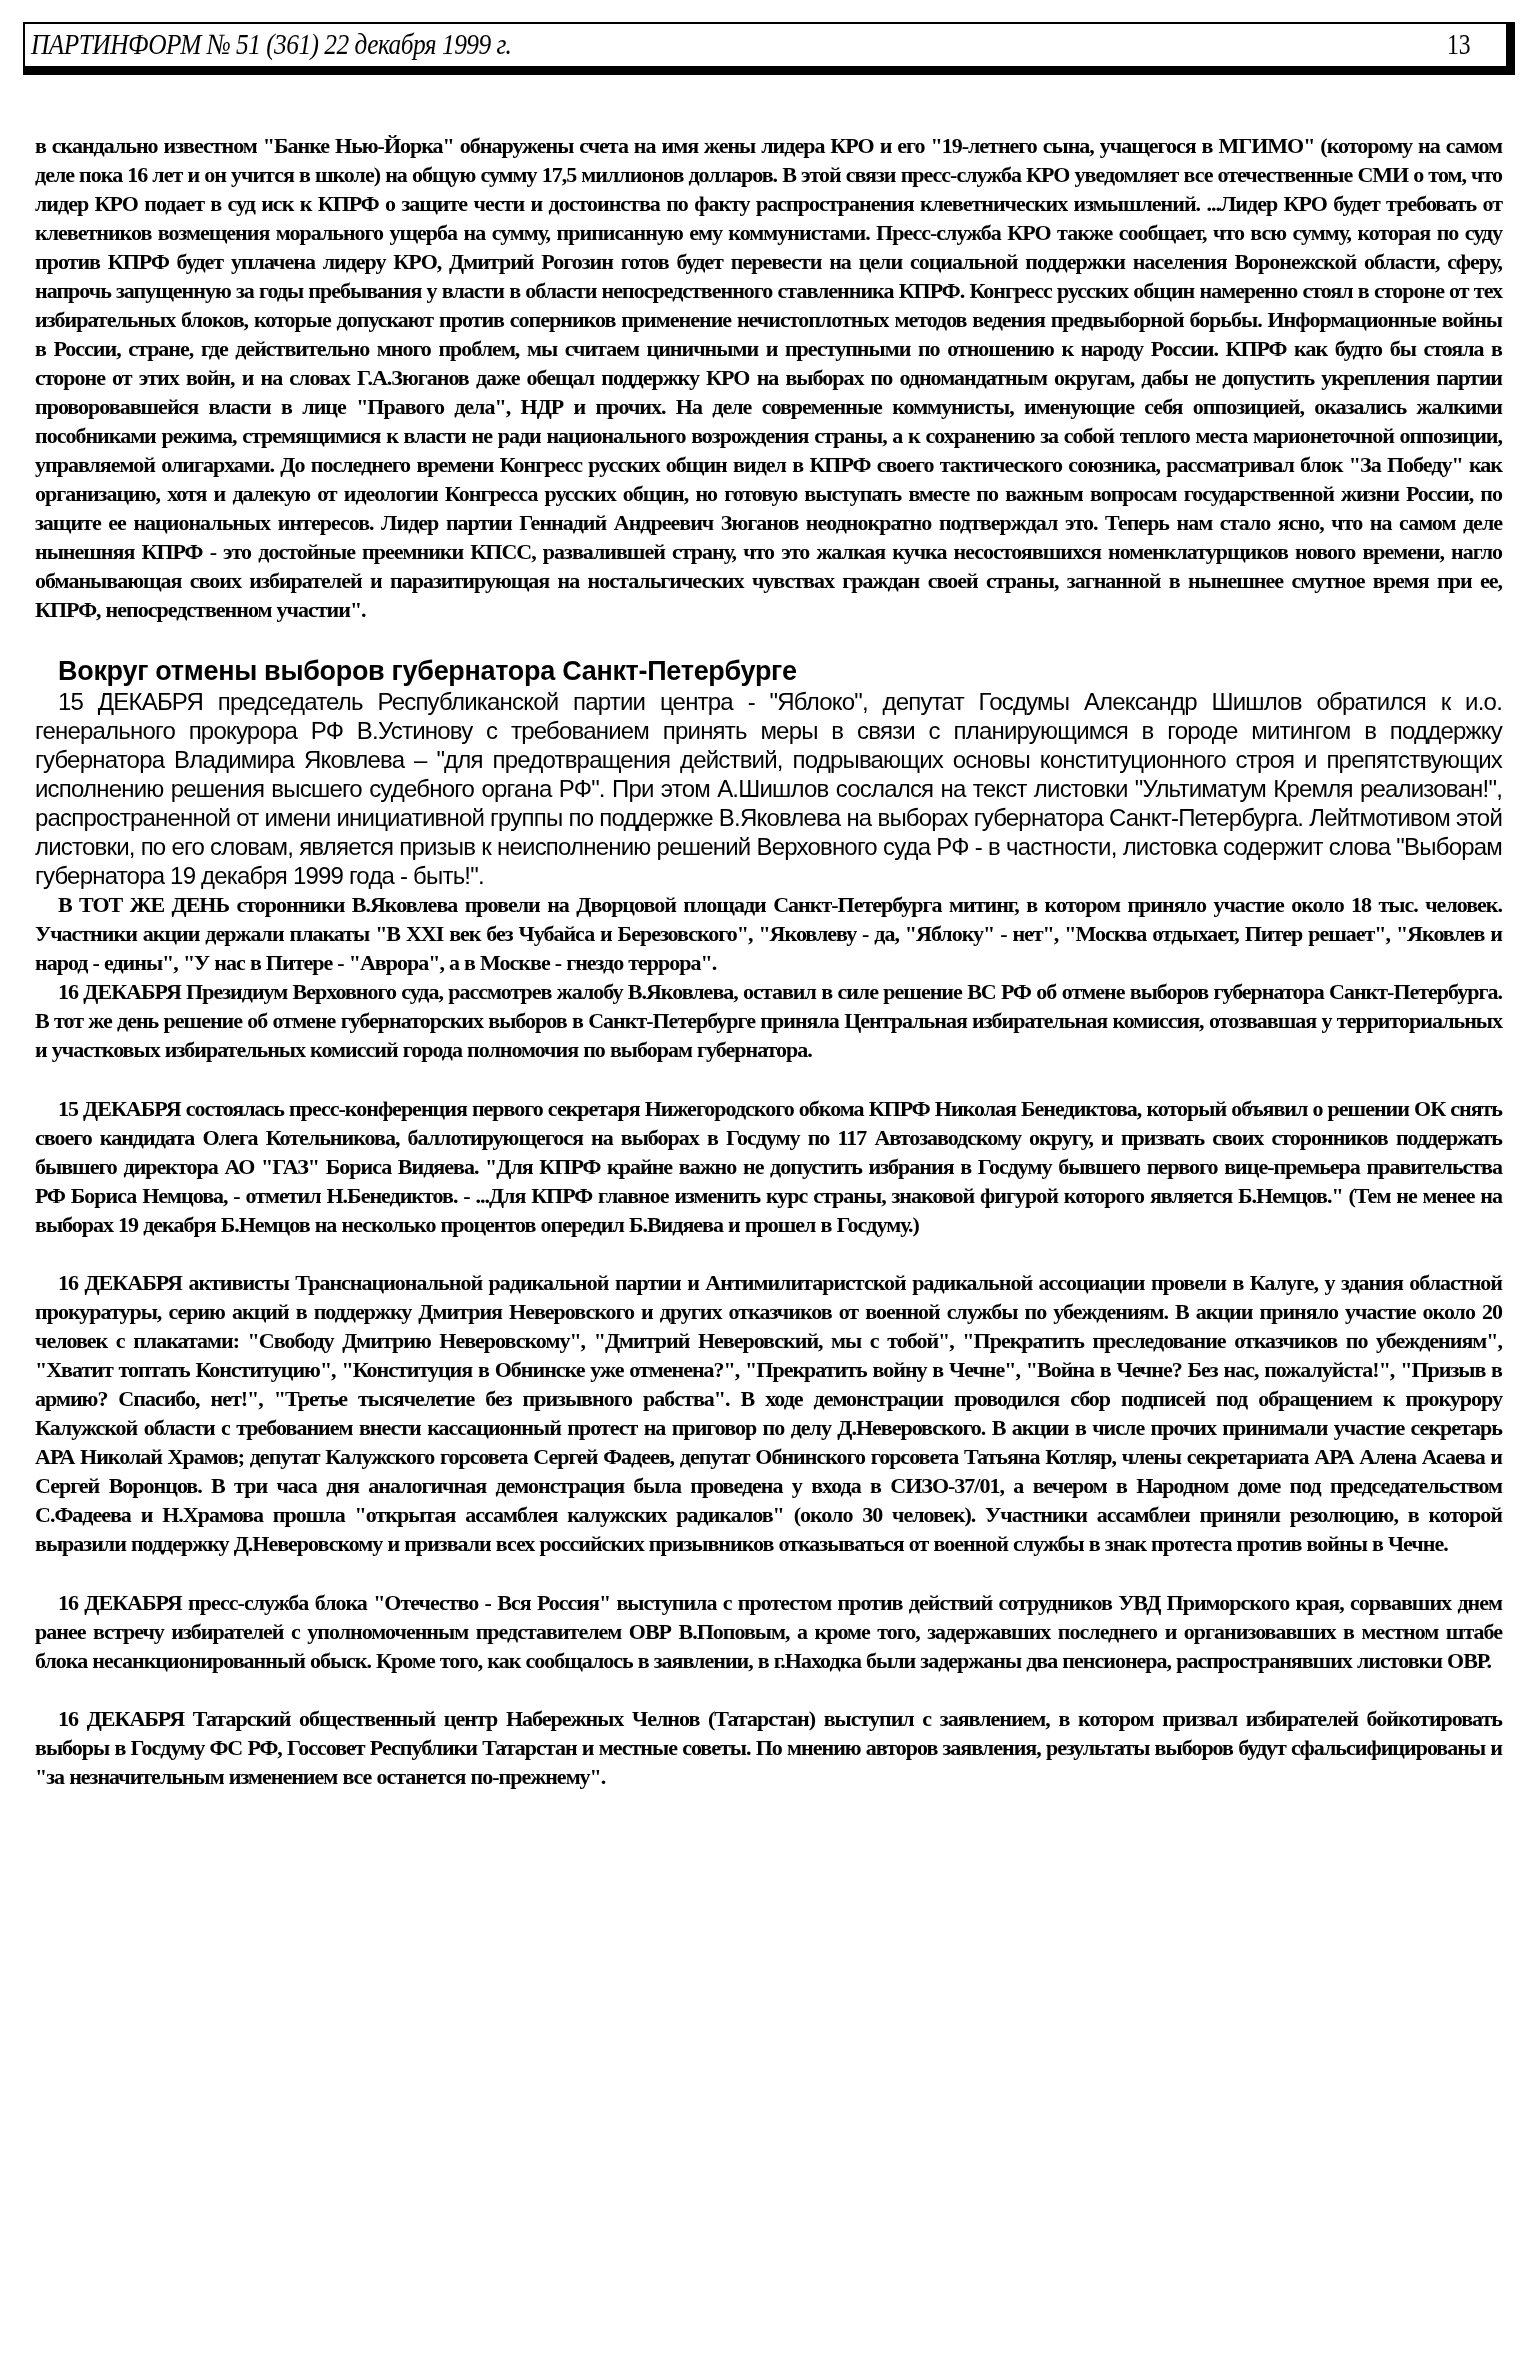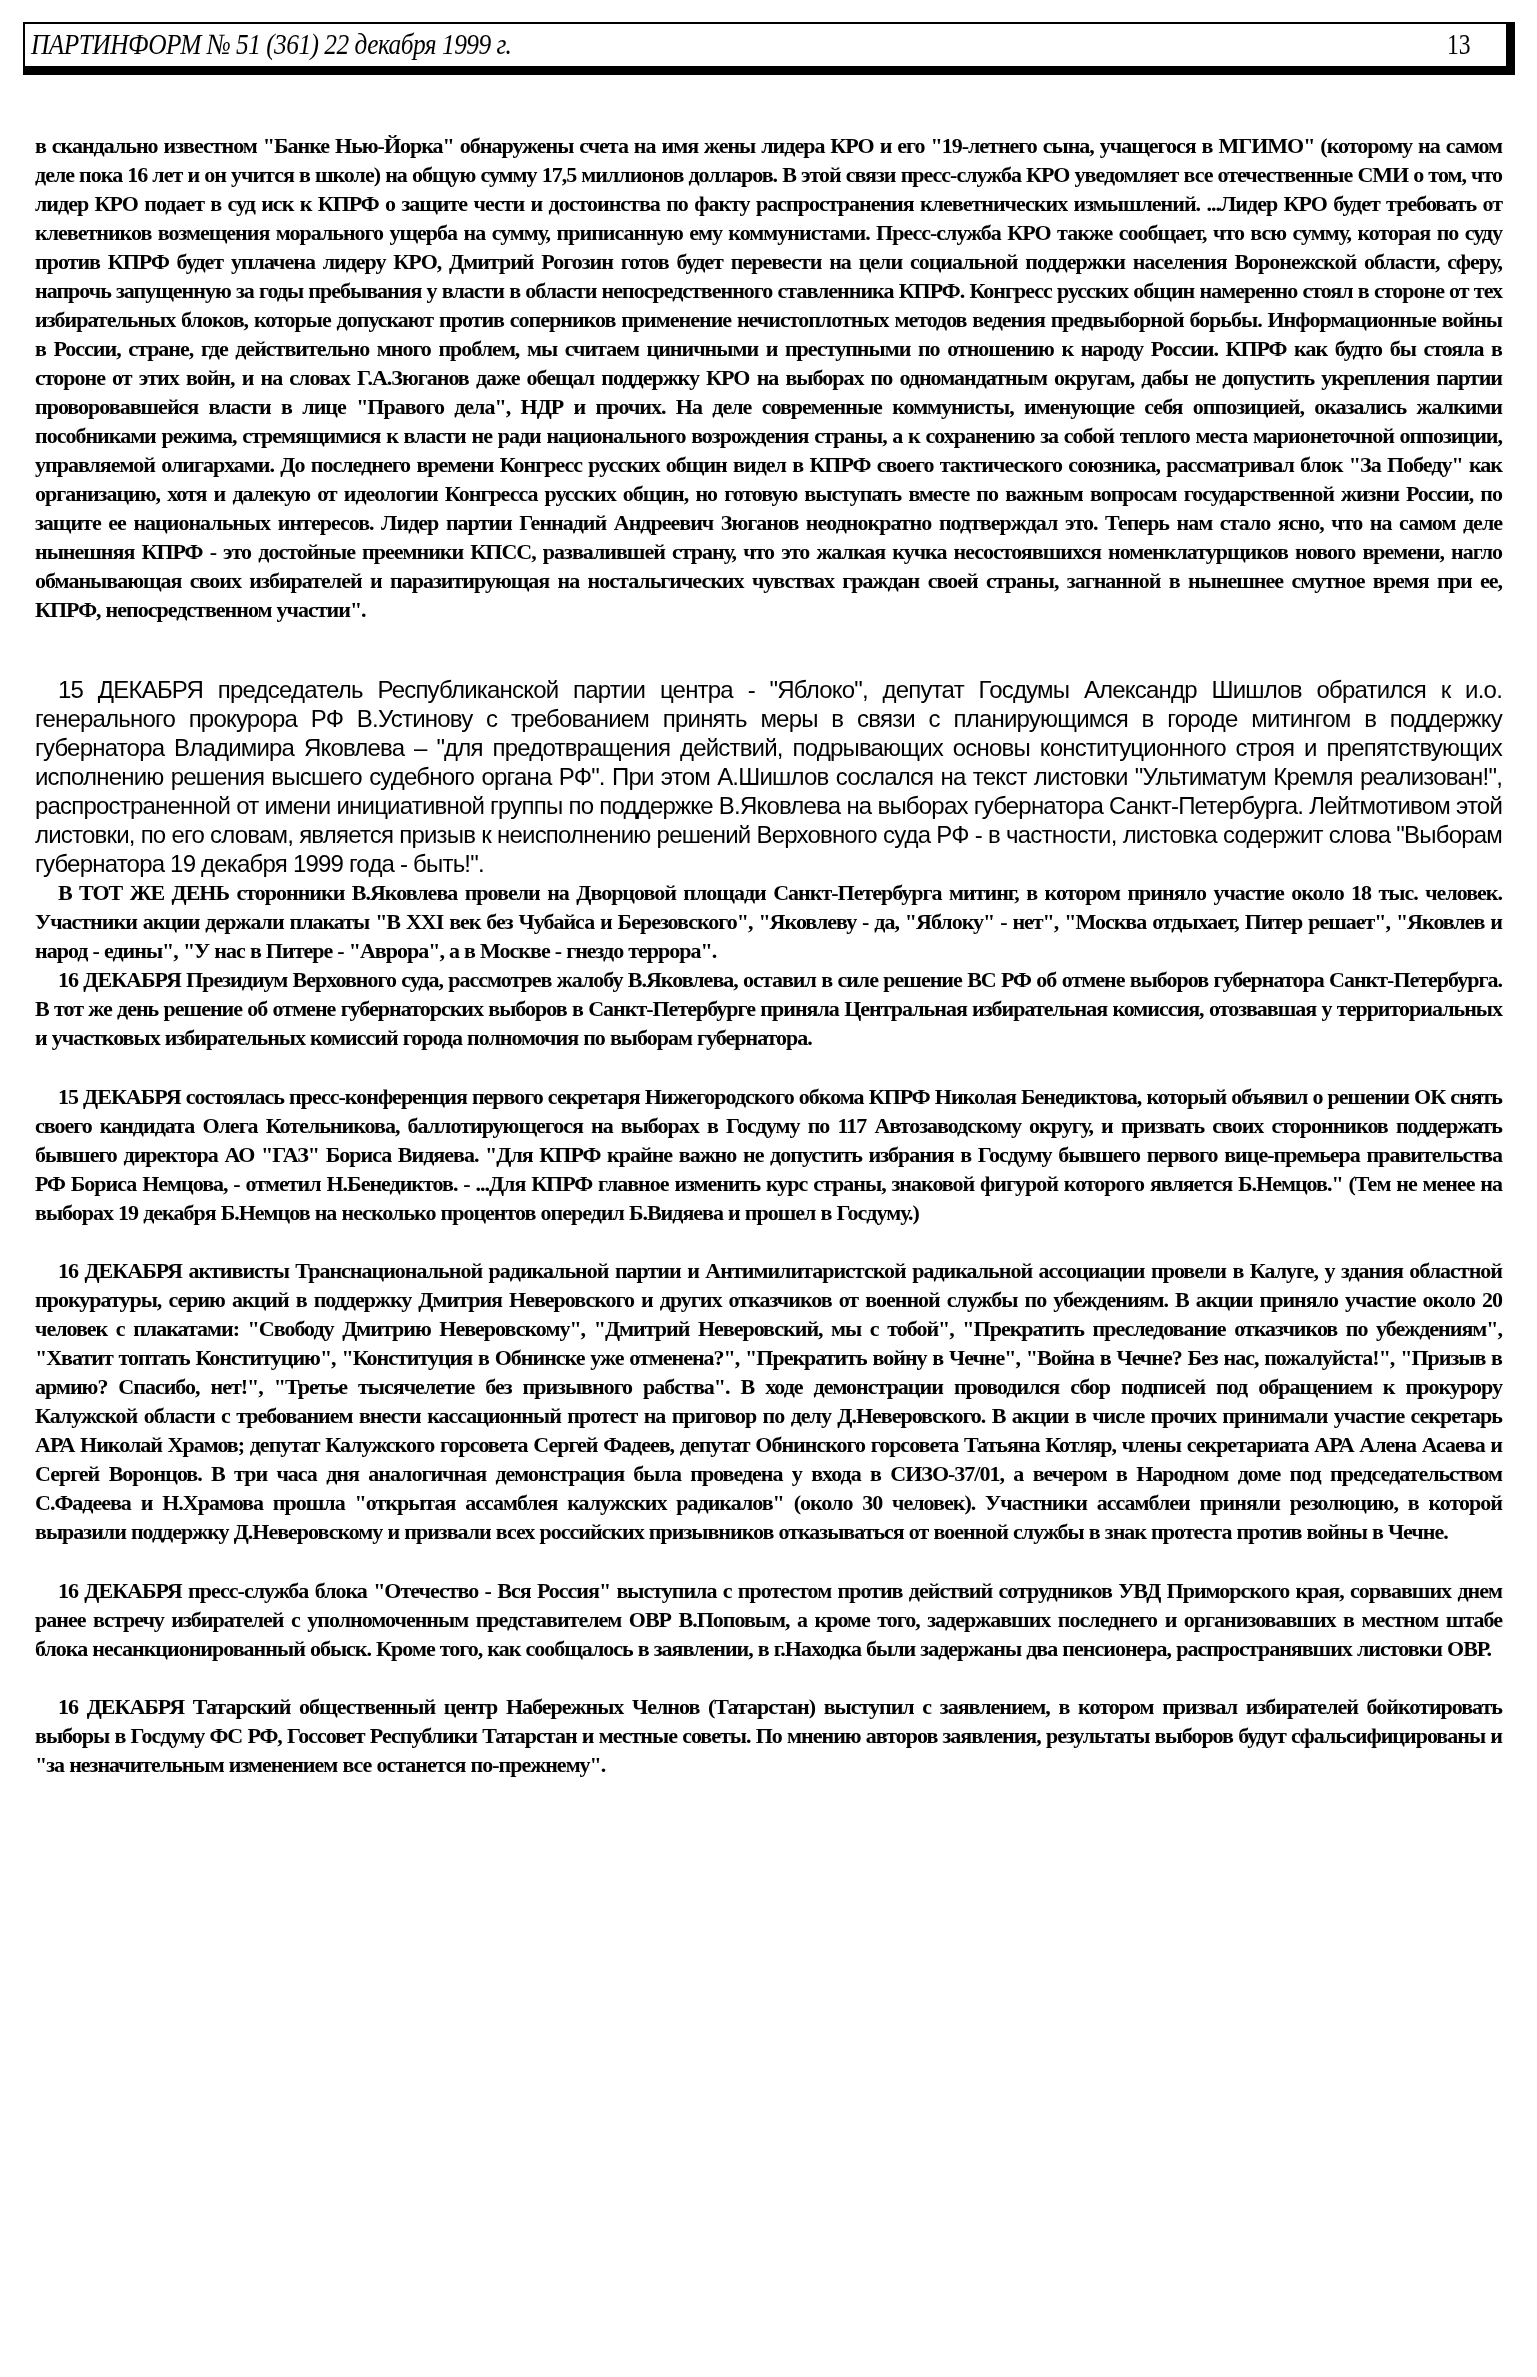--- a/index.html
+++ b/index.html
@@ -74,36 +74,37 @@
   }
   .sans {
     margin: 0;
     font-family: "Liberation Sans", sans-serif;
     font-weight: normal;
     font-size: 24px;
     line-height: 29px;
     text-align: justify;
     letter-spacing: -0.8px;
   }
-  .sans.indent { text-indent: 23px; margin-top: 20px; }
+  .sans.indent { text-indent: 23px; }
 </style>
 </head>
 <body>
 
 <div class="header">
   <div class="header-title">ПАРТИНФОРМ № 51 (361) 22 декабря 1999 г.</div>
   <div class="header-page">13</div>
 </div>
 
 <div class="content">
 
   <p class="p">в скандально известном "Банке Нью-Йорка" обнаружены счета на имя жены лидера КРО и его "19-летнего сына, учащегося в МГИМО" (которому на самом деле пока 16 лет и он учится в школе) на общую сумму 17,5 миллионов долларов. В этой связи пресс-служба КРО уведомляет все отечественные СМИ о том, что лидер КРО подает в суд иск к КПРФ о защите чести и достоинства по факту распространения клеветнических измышлений. ...Лидер КРО будет требовать от клеветников возмещения морального ущерба на сумму, приписанную ему коммунистами. Пресс-служба КРО также сообщает, что всю сумму, которая по суду против КПРФ будет уплачена лидеру КРО, Дмитрий Рогозин готов будет перевести на цели социальной поддержки населения Воронежской области, сферу, напрочь запущенную за годы пребывания у власти в области непосредственного ставленника КПРФ. Конгресс русских общин намеренно стоял в стороне от тех избирательных блоков, которые допускают против соперников применение нечистоплотных методов ведения предвыборной борьбы. Информационные войны в России, стране, где действительно много проблем, мы считаем циничными и преступными по отношению к народу России. КПРФ как будто бы стояла в стороне от этих войн, и на словах Г.А.Зюганов даже обещал поддержку КРО на выборах по одномандатным округам, дабы не допустить укрепления партии проворовавшейся власти в лице "Правого дела", НДР и прочих. На деле современные коммунисты, именующие себя оппозицией, оказались жалкими пособниками режима, стремящимися к власти не ради национального возрождения страны, а к сохранению за собой теплого места марионеточной оппозиции, управляемой олигархами. До последнего времени Конгресс русских общин видел в КПРФ своего тактического союзника, рассматривал блок "За Победу" как организацию, хотя и далекую от идеологии Конгресса русских общин, но готовую выступать вместе по важным вопросам государственной жизни России, по защите ее национальных интересов. Лидер партии Геннадий Андреевич Зюганов неоднократно подтверждал это. Теперь нам стало ясно, что на самом деле нынешняя КПРФ - это достойные преемники КПСС, развалившей страну, что это жалкая кучка несостоявшихся номенклатурщиков нового времени, нагло обманывающая своих избирателей и паразитирующая на ностальгических чувствах граждан своей страны, загнанной в нынешнее смутное время при ее, КПРФ, непосредственном участии".</p>
 
   <div class="gap-lg"></div>
 
+  <h2 class="section-title">Вокруг отмены выборов губернатора Санкт-Петербурге</h2>
   <p class="sans indent">15 ДЕКАБРЯ председатель Республиканской партии центра - "Яблоко", депутат Госдумы Александр Шишлов обратился к и.о. генерального прокурора РФ В.Устинову с требованием принять меры в связи с планирующимся в городе митингом в поддержку губернатора Владимира Яковлева – "для предотвращения действий, подрывающих основы конституционного строя и препятствующих исполнению решения высшего судебного органа РФ". При этом А.Шишлов сослался на текст листовки "Ультиматум Кремля реализован!", распространенной от имени инициативной группы по поддержке В.Яковлева на выборах губернатора Санкт-Петербурга. Лейтмотивом этой листовки, по его словам, является призыв к неисполнению решений Верховного суда РФ - в частности, листовка содержит слова "Выборам губернатора 19 декабря 1999 года - быть!".</p>
 
   <p class="p indent">В ТОТ ЖЕ ДЕНЬ сторонники В.Яковлева провели на Дворцовой площади Санкт-Петербурга митинг, в котором приняло участие около 18 тыс. человек. Участники акции держали плакаты "В XXI век без Чубайса и Березовского", "Яковлеву - да, "Яблоку" - нет", "Москва отдыхает, Питер решает", "Яковлев и народ - едины", "У нас в Питере - "Аврора", а в Москве - гнездо террора".</p>
   <p class="p indent">16 ДЕКАБРЯ Президиум Верховного суда, рассмотрев жалобу В.Яковлева, оставил в силе решение ВС РФ об отмене выборов губернатора Санкт-Петербурга. В тот же день решение об отмене губернаторских выборов в Санкт-Петербурге приняла Центральная избирательная комиссия, отозвавшая у территориальных и участковых избирательных комиссий города полномочия по выборам губернатора.</p>
 
   <div class="gap"></div>
   <p class="p indent">15 ДЕКАБРЯ состоялась пресс-конференция первого секретаря Нижегородского обкома КПРФ Николая Бенедиктова, который объявил о решении ОК снять своего кандидата Олега Котельникова, баллотирующегося на выборах в Госдуму по 117 Автозаводскому округу, и призвать своих сторонников поддержать бывшего директора АО "ГАЗ" Бориса Видяева. "Для КПРФ крайне важно не допустить избрания в Госдуму бывшего первого вице-премьера правительства РФ Бориса Немцова, - отметил Н.Бенедиктов. - ...Для КПРФ главное изменить курс страны, знаковой фигурой которого является Б.Немцов." (Тем не менее на выборах 19 декабря Б.Немцов на несколько процентов опередил Б.Видяева и прошел в Госдуму.)</p>
 
   <div class="gap"></div>
   <p class="p indent">16 ДЕКАБРЯ активисты Транснациональной радикальной партии и Антимилитаристской радикальной ассоциации провели в Калуге, у здания областной прокуратуры, серию акций в поддержку Дмитрия Неверовского и других отказчиков от военной службы по убеждениям. В акции приняло участие около 20 человек с плакатами: "Свободу Дмитрию Неверовскому", "Дмитрий Неверовский, мы с тобой", "Прекратить преследование отказчиков по убеждениям", "Хватит топтать Конституцию", "Конституция в Обнинске уже отменена?", "Прекратить войну в Чечне", "Война в Чечне? Без нас, пожалуйста!", "Призыв в армию?  Спасибо, нет!", "Третье тысячелетие без призывного рабства". В ходе демонстрации проводился сбор подписей под обращением к прокурору Калужской области с требованием внести кассационный протест на приговор по делу Д.Неверовского. В акции в числе прочих принимали участие секретарь АРА Николай Храмов; депутат Калужского горсовета Сергей Фадеев, депутат Обнинского горсовета Татьяна Котляр, члены секретариата АРА Алена Асаева и Сергей Воронцов. В три часа дня аналогичная демонстрация была проведена у входа в СИЗО-37/01, а вечером в Народном доме под председательством С.Фадеева и Н.Храмова прошла "открытая ассамблея калужских радикалов" (около 30 человек). Участники ассамблеи приняли резолюцию, в которой выразили поддержку Д.Неверовскому и призвали всех российских призывников отказываться от военной службы в знак протеста против войны в Чечне.</p>

